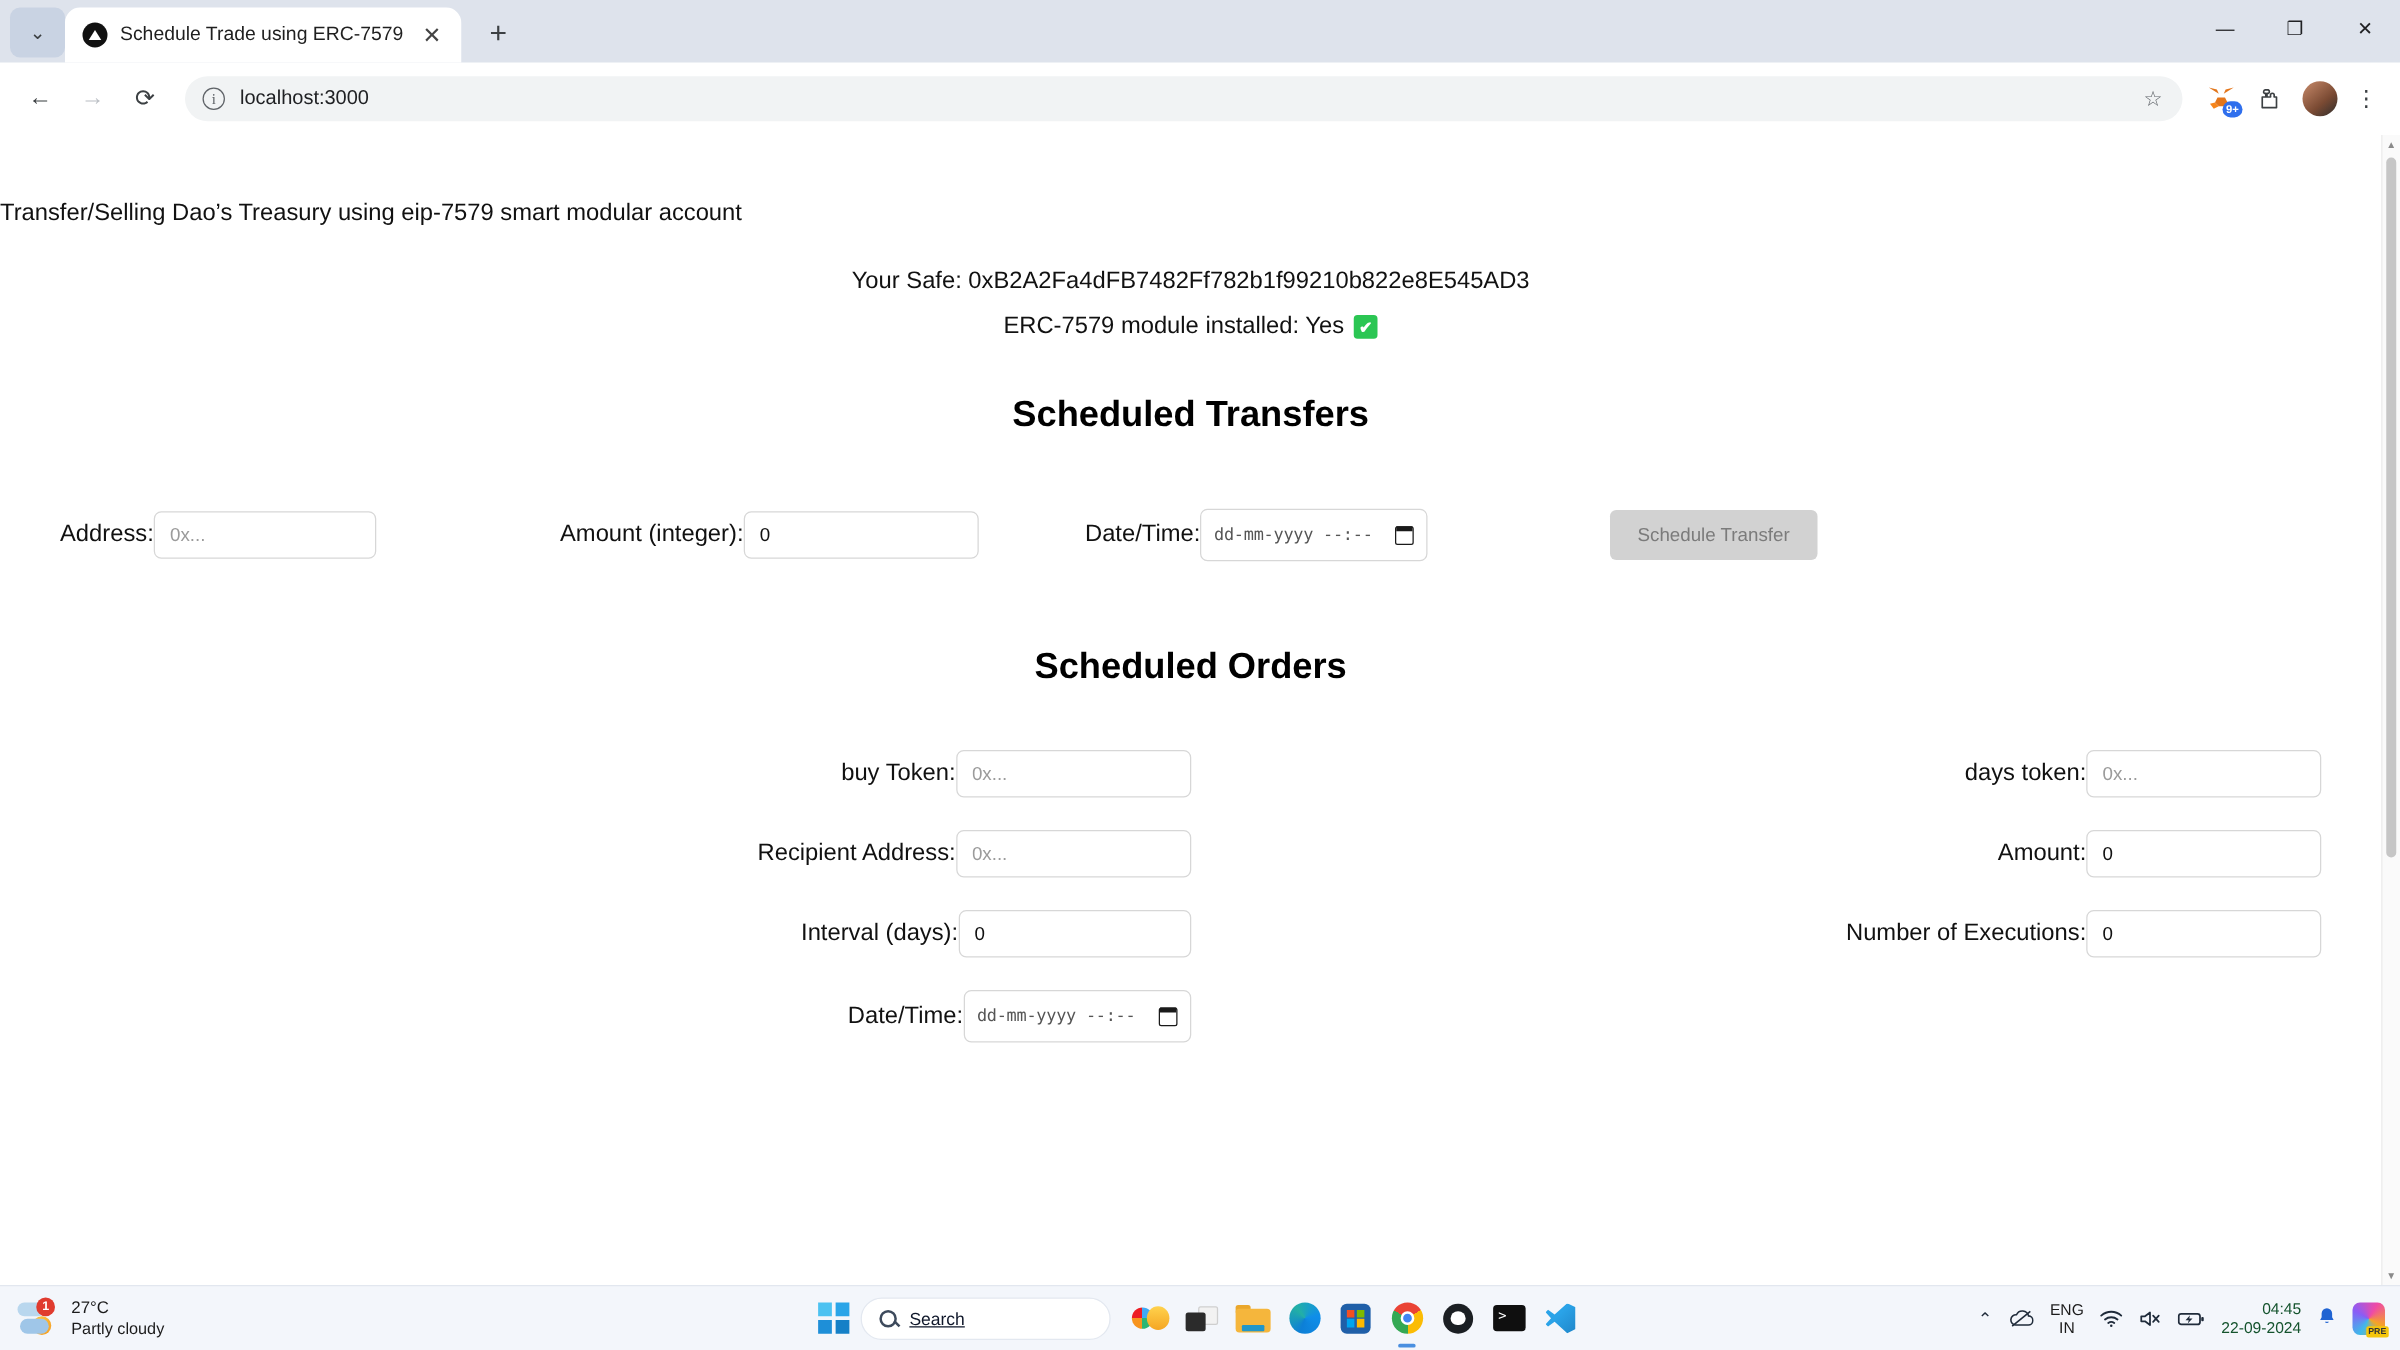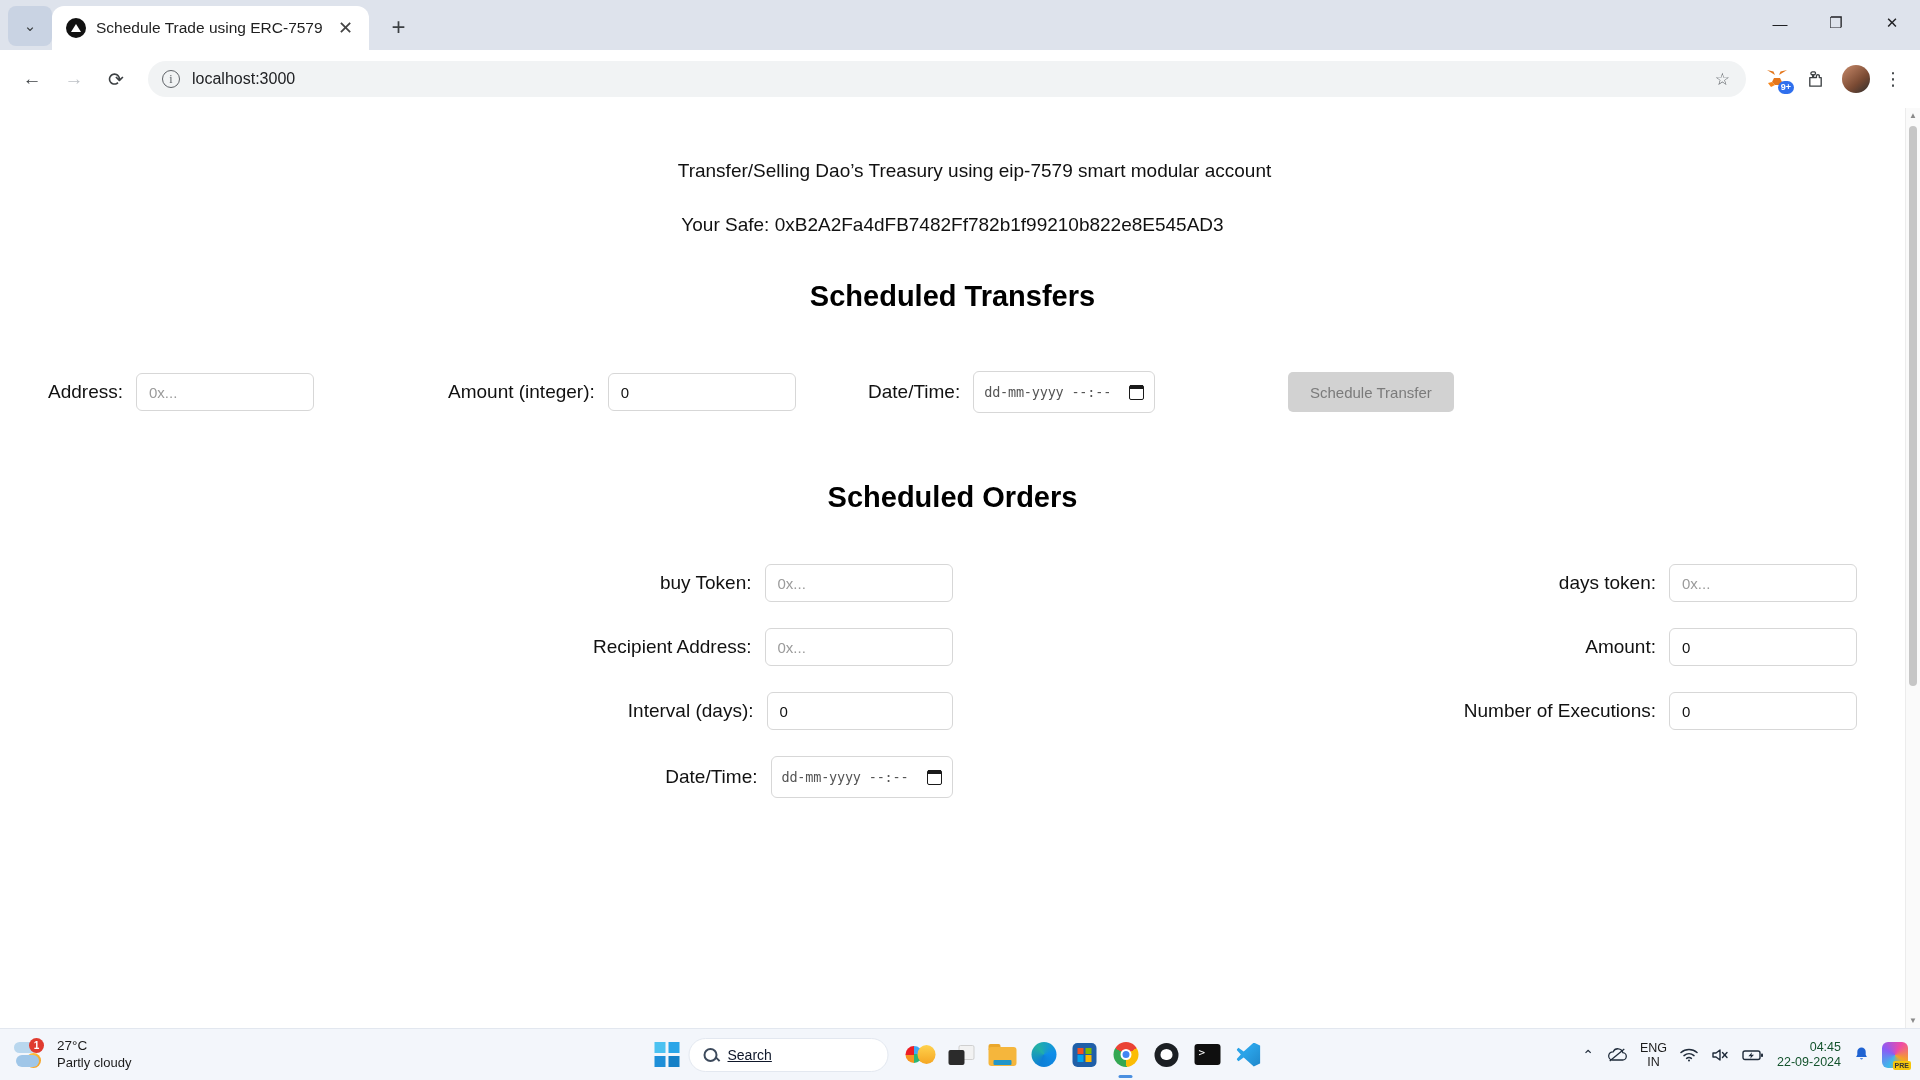--- a/index.html
+++ b/index.html
@@ -168,25 +168,23 @@
 
   h1.title {
     text-align: center;
     font-size: 44px;
     font-weight: bold;
     color: #000;
     letter-spacing: -0.2px;
     margin-top: 18px;
   }
   p.subtitle {
-    text-align: center;
     font-size: 19px;
     color: #111;
     margin-top: 22px;
-    padding-left: 44px;
   }
   .safe-line, .module-line {
     text-align: center;
     font-size: 19px;
     color: #111;
   }
   .safe-line { margin-top: 32px; }
   .module-line { margin-top: 14px; display: flex; align-items: center; justify-content: center; gap: 8px;}
   .check-badge {
     display: inline-flex; align-items: center; justify-content: center;
@@ -203,21 +201,21 @@
     color: #000;
     margin-top: 44px;
   }
 
   .transfer-row {
     display: flex;
     align-items: center;
     margin-top: 58px;
     padding: 0 48px 0 48px;
   }
-  .field { display: flex; align-items: center; gap: 13px; }
+  .field { display: flex; align-items: center; gap: 0; }
   .field-label { font-size: 19px; color: #111; white-space: nowrap; }
   input.txt {
     height: 38px;
     border: 1px solid #d7d7d7;
     border-radius: 6px;
     padding: 0 12px;
     font-size: 15px;
     font-family: "Liberation Sans", sans-serif;
     color: #111;
     background: #fff;
@@ -481,20 +479,24 @@
       <div class="kebab">⋮</div>
     </div>
   </div>
 
   <div class="viewport">
     <div class="page">
 
       <p class="subtitle">Transfer/Selling Dao’s Treasury using eip-7579 smart modular account</p>
 
       <div class="safe-line">Your Safe: 0xB2A2Fa4dFB7482Ff782b1f99210b822e8E545AD3</div>
+      <div class="module-line">
+        <span>ERC-7579 module installed: Yes</span>
+        <span class="check-badge">✔</span>
+      </div>
 
       <h2 class="section">Scheduled Transfers</h2>
 
       <div class="transfer-row">
         <div class="field" style="width:400px;">
           <span class="field-label">Address:</span>
           <input class="txt w-address" type="text" placeholder="0x..." style="">
         </div>
 
         <div class="field" style="width:420px;">

